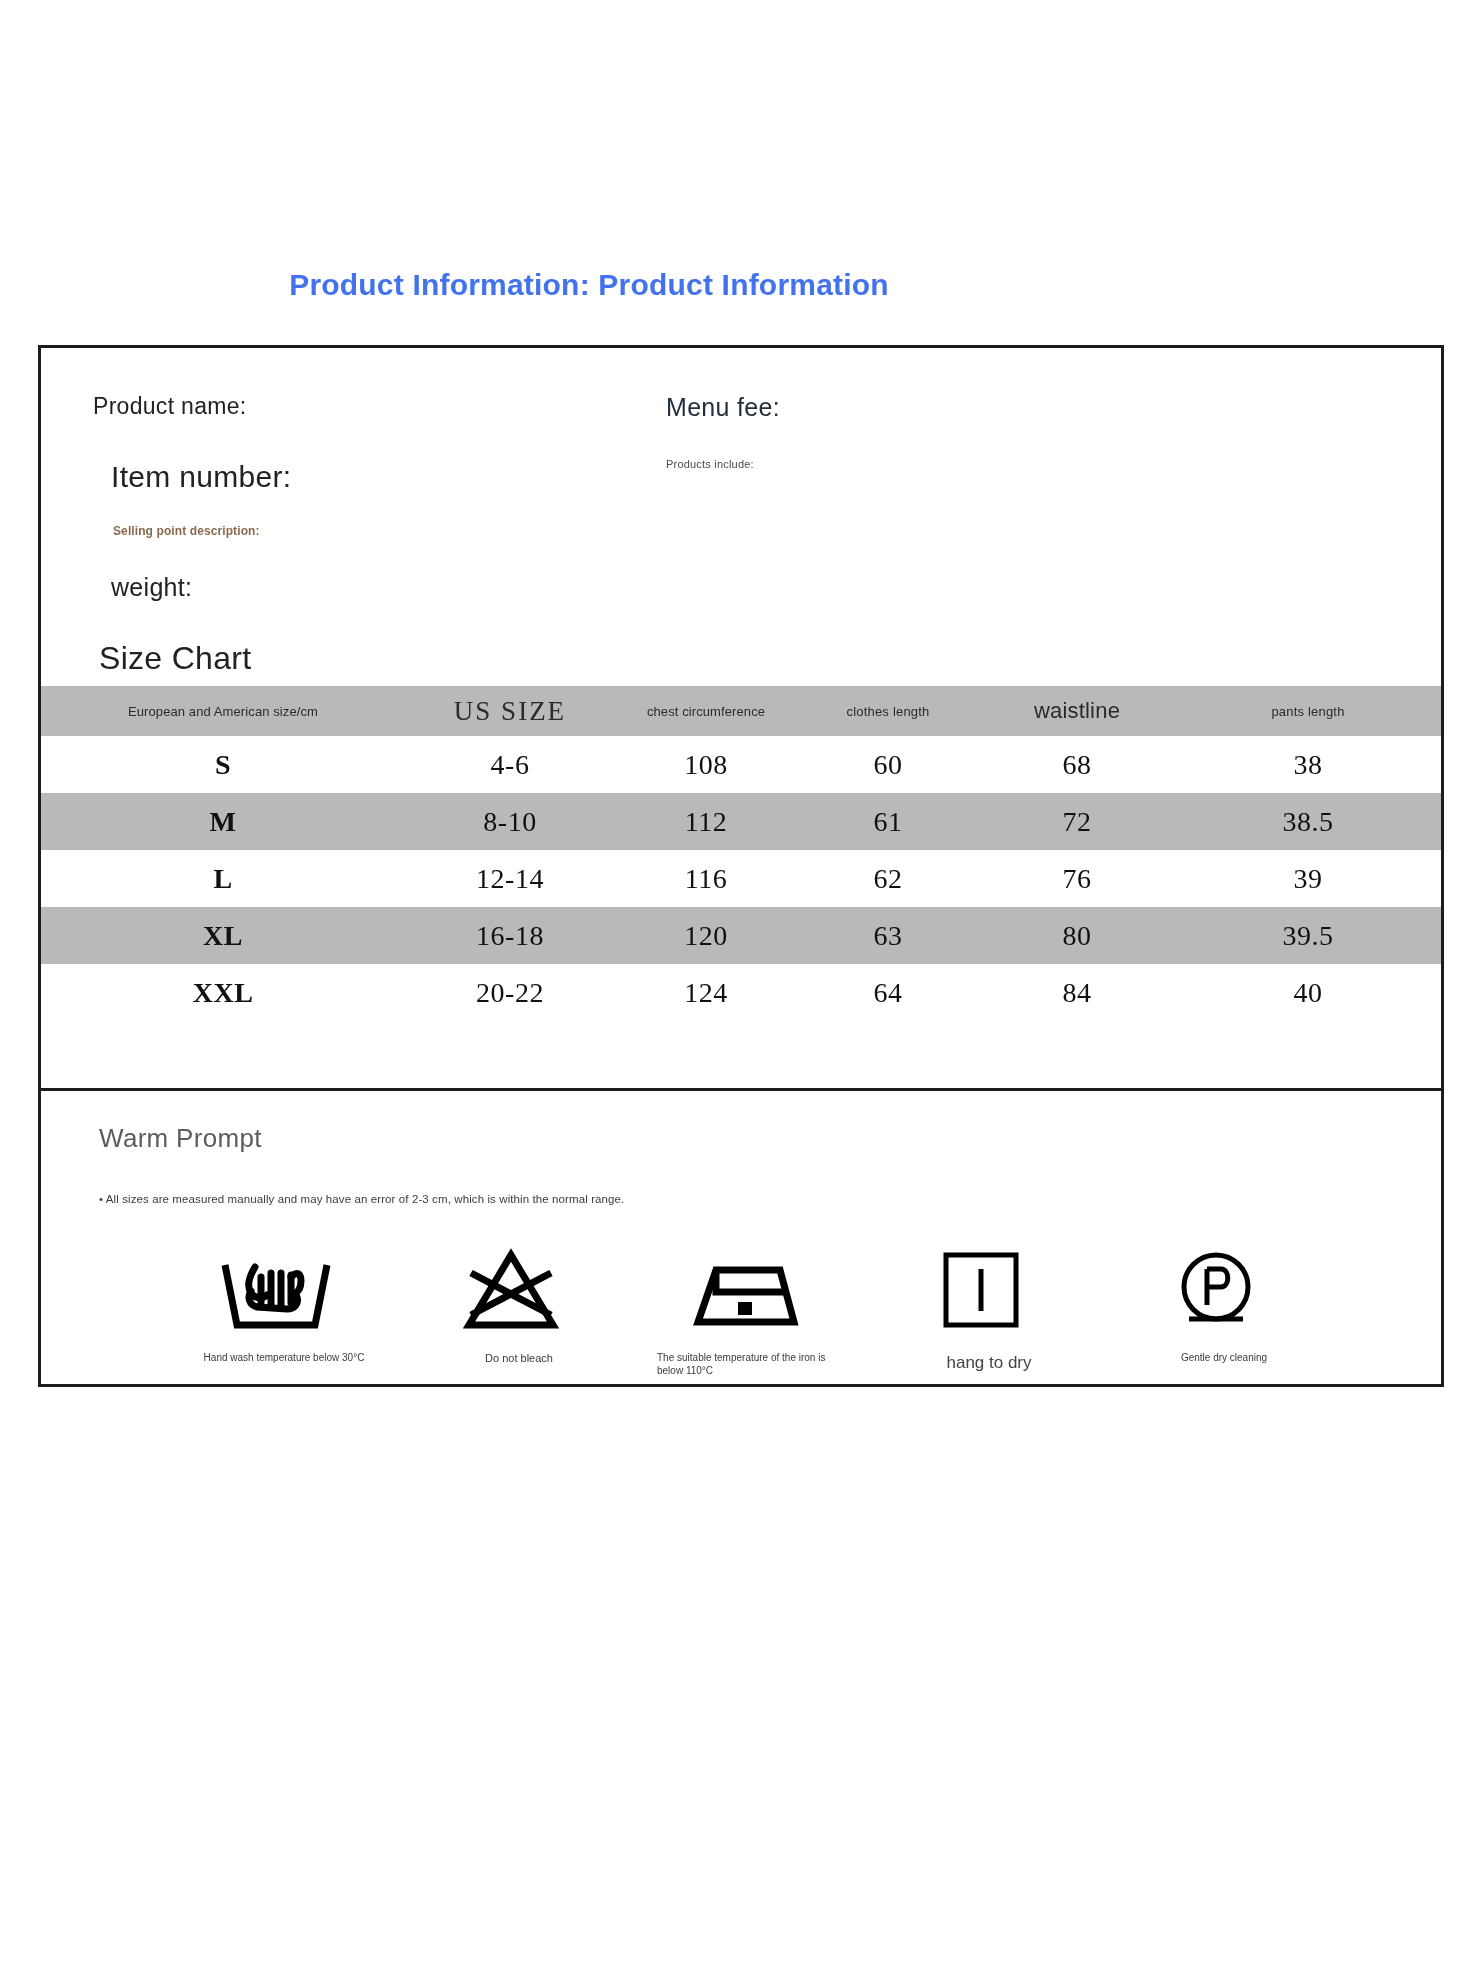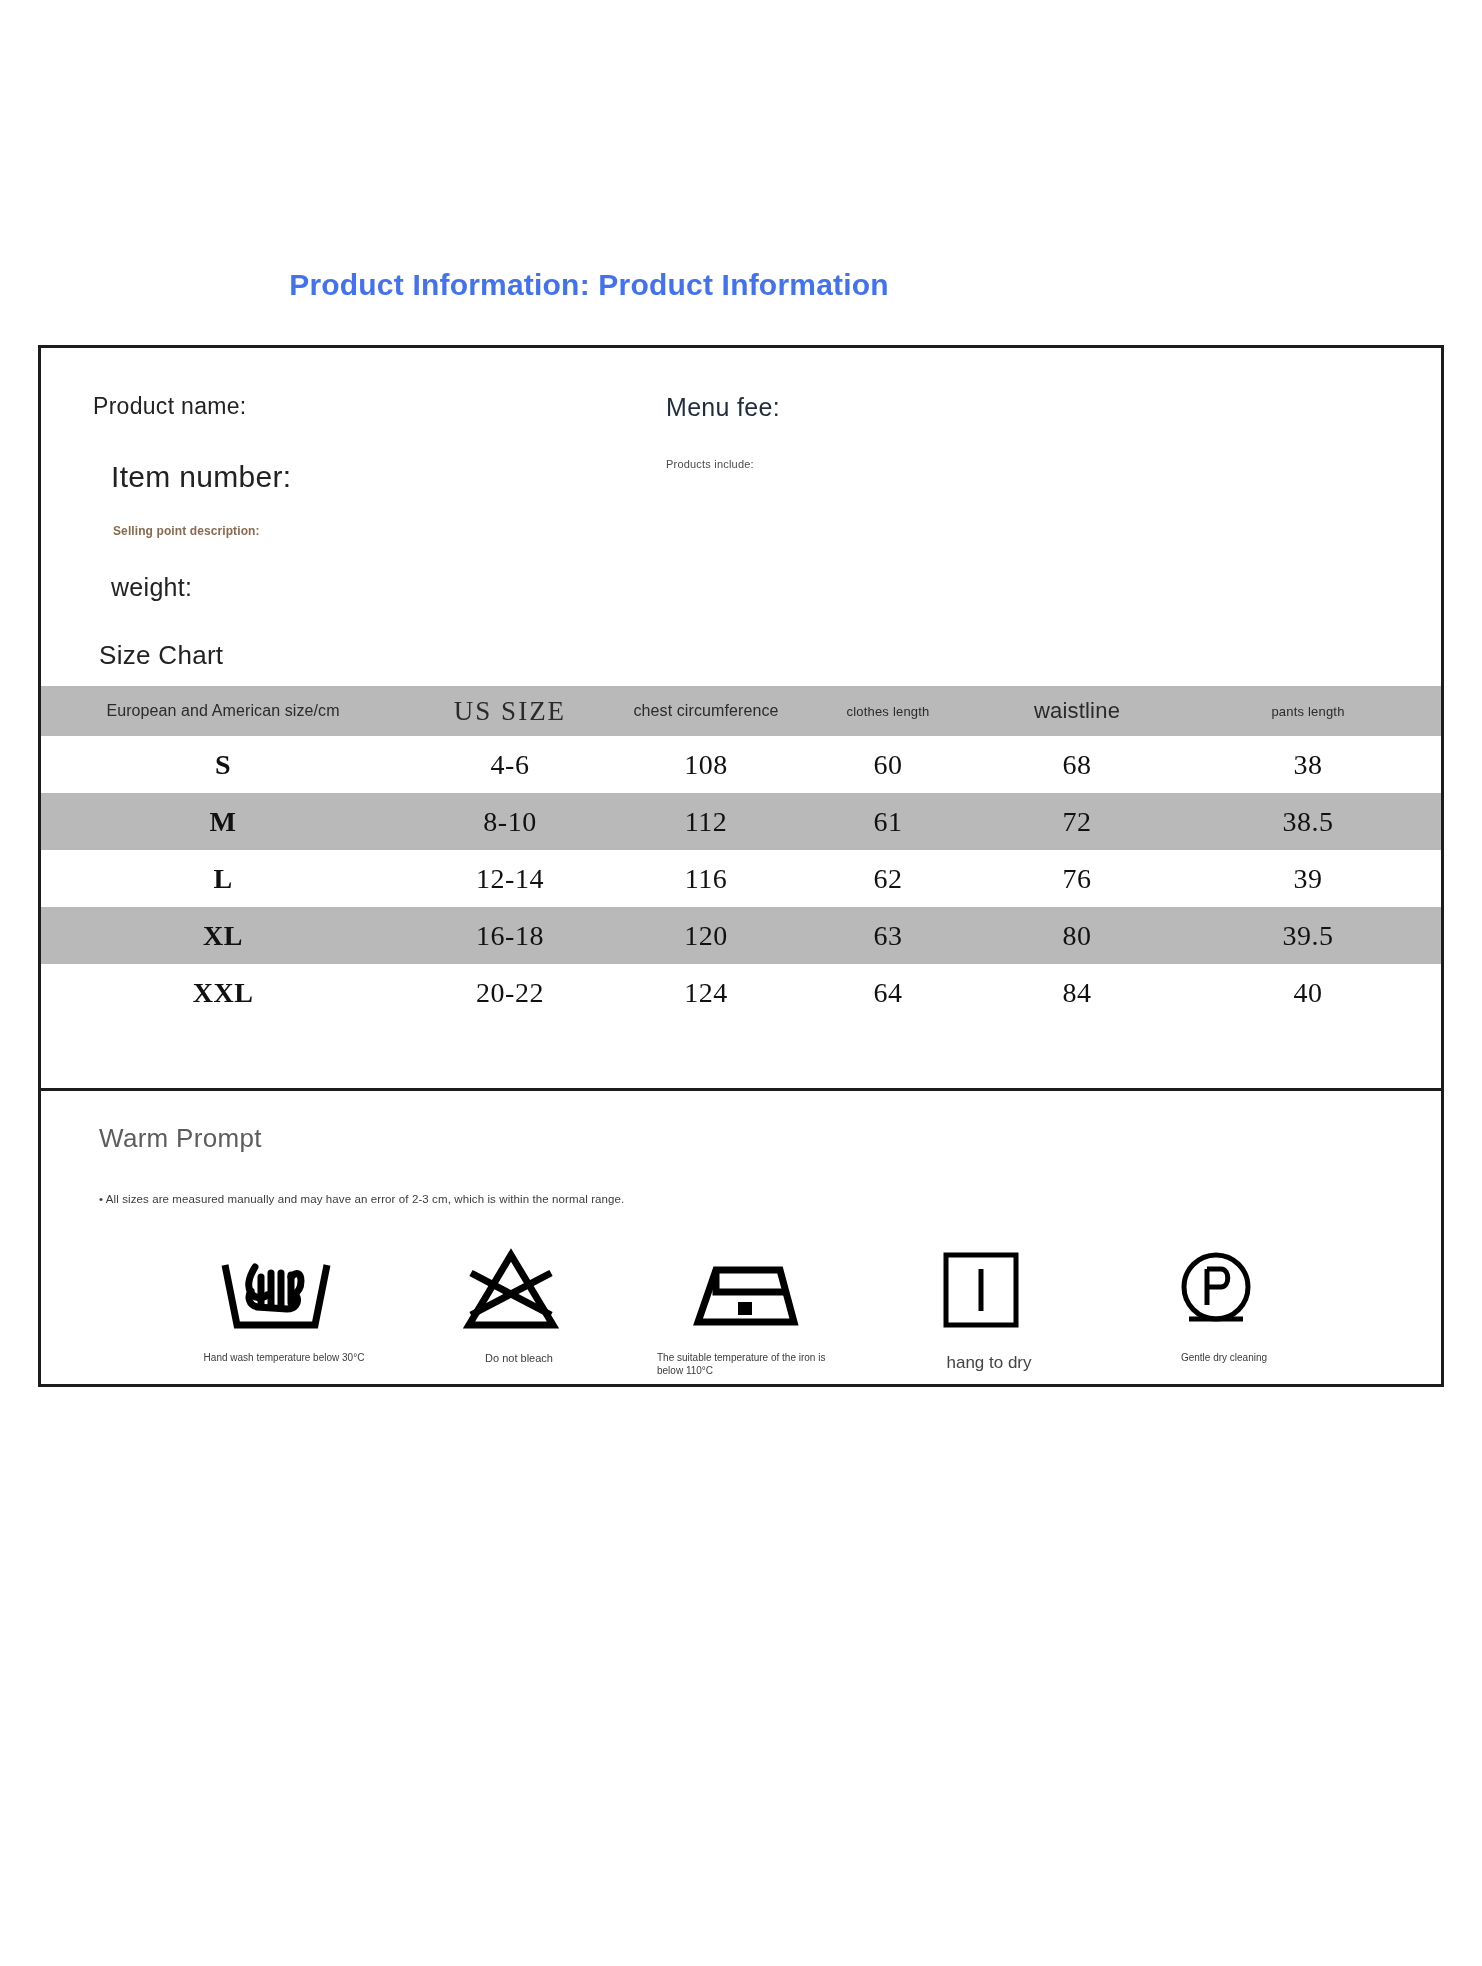--- a/index.html
+++ b/index.html
@@ -104,21 +104,21 @@
     font-size: 11px;
     color: #4b4b4b;
     letter-spacing: .2px;
   }
 
   
   .size-chart-heading {
     position: absolute;
     left: 58px;
     top: 292px;
-    font-size: 26px;
+    font-size: 32px;
     color: #222;
     letter-spacing: .3px;
   }
 
   table.size-table {
     position: absolute;
     left: 0;
     top: 338px;
     width: 100%;
     border-collapse: collapse;
@@ -133,21 +133,21 @@
   }
   table.size-table thead tr {
     background: #b9b9b9;
     height: 50px;
   }
   table.size-table thead th {
     font-weight: normal;
     color: #2b2b2b;
   }
   .th-sm {
-    font-size: 16px;
+    font-size: 13px;
     letter-spacing: .1px;
   }
   .th-md {
     font-size: 13px;
     letter-spacing: .2px;
   }
   .th-lg {
     font-size: 22px;
     letter-spacing: .2px;
   }

